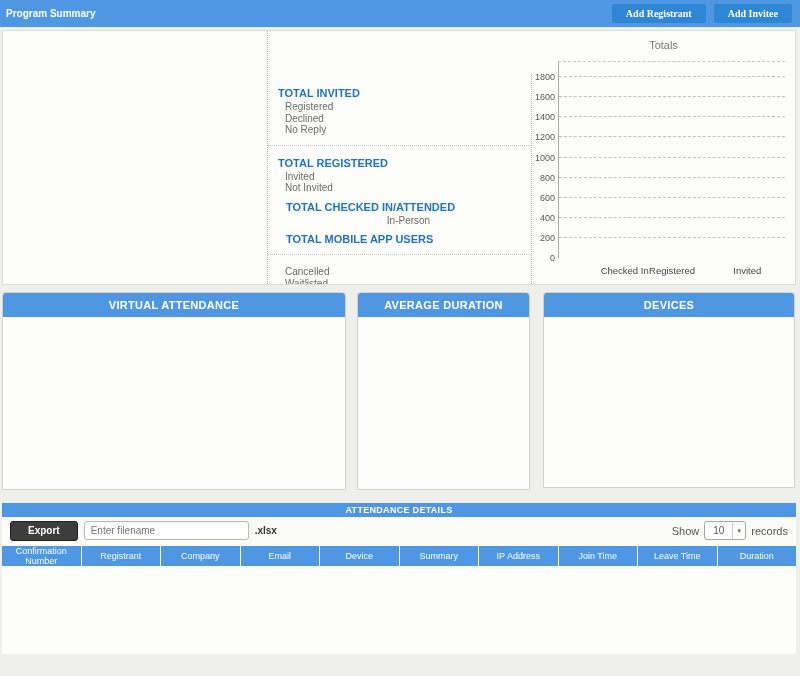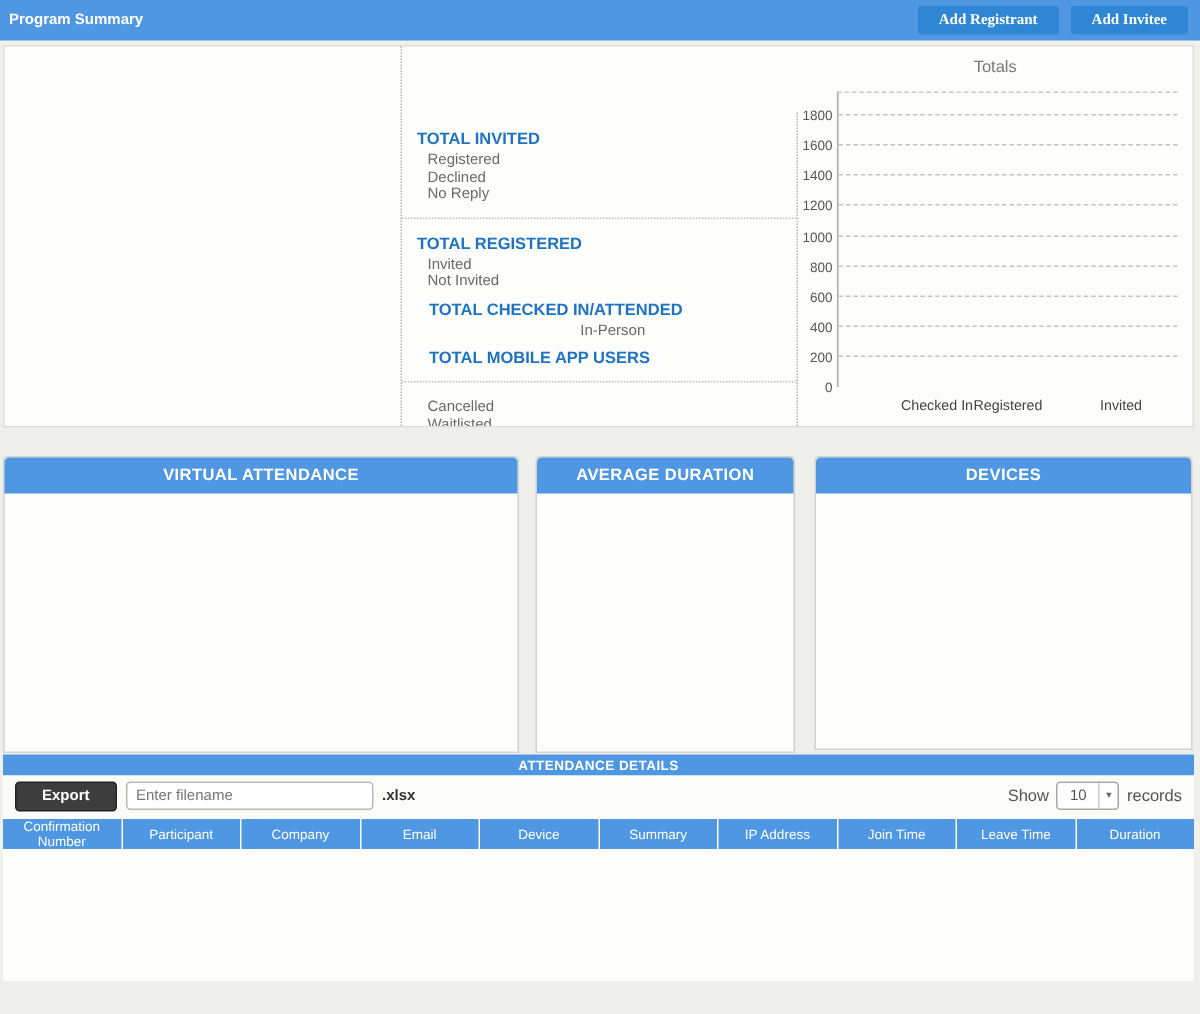--- a/index.html
+++ b/index.html
@@ -44,21 +44,21 @@
   .chart-title { position:absolute; top:8px; left:0; width:100%; text-align:center; color:#787878; font-size:11px; }
   .chart-plot {
     position:absolute; left:26px; right:10px; top:30px; bottom:26px;
     border-top:1px dashed #c9c9c4; border-left:1px solid #ababa6;
   }
   .gridline { position:absolute; left:0; right:0; height:0; border-top:1px dashed #c3c3be; }
   .y-tick { position:absolute; right:calc(100% + 4px); font-size:9px; color:#555; white-space:nowrap; }
   .x-label { position:absolute; bottom:-18px; transform:translateX(-50%); font-size:9.5px; color:#444; white-space:nowrap; }
 
   
-  .panel { position:absolute; top:304px; background:#fdfdfb; border:1px solid #d2d2cc; border-radius:3px 3px 0 0; }
+  .panel { position:absolute; top:292px; background:#fdfdfb; border:1px solid #d2d2cc; border-radius:3px 3px 0 0; }
   .panel-header {
     height:24px; background:#4f97e2; border-radius:3px 3px 0 0;
     color:#fff; font-size:11px; font-weight:bold; text-align:center;
     line-height:24px; letter-spacing:.3px;
   }
   .panel-va { left:2px;   width:344px; height:198px; }
   .panel-ad { left:357px; width:173px; height:198px; }
   .panel-dv { left:543px; width:252px; height:196px; }
 
   
@@ -177,21 +177,21 @@
     <span class="toolbar-spacer"></span>
     <span class="show-label">Show</span>
     <span class="page-select">
       <span class="page-select-value">10</span>
       <span class="page-select-arrow">▾</span>
     </span>
     <span class="records-label">records</span>
   </div>
   <div class="att-table-header" id="att-cols">
       <div class="att-col">Confirmation Number</div>
-      <div class="att-col">Participant</div>
+      <div class="att-col">Registrant</div>
       <div class="att-col">Company</div>
       <div class="att-col">Email</div>
       <div class="att-col">Device</div>
       <div class="att-col">Summary</div>
       <div class="att-col">IP Address</div>
       <div class="att-col">Join Time</div>
       <div class="att-col">Leave Time</div>
       <div class="att-col">Duration</div>
     </div>
   <div class="att-body"></div>

